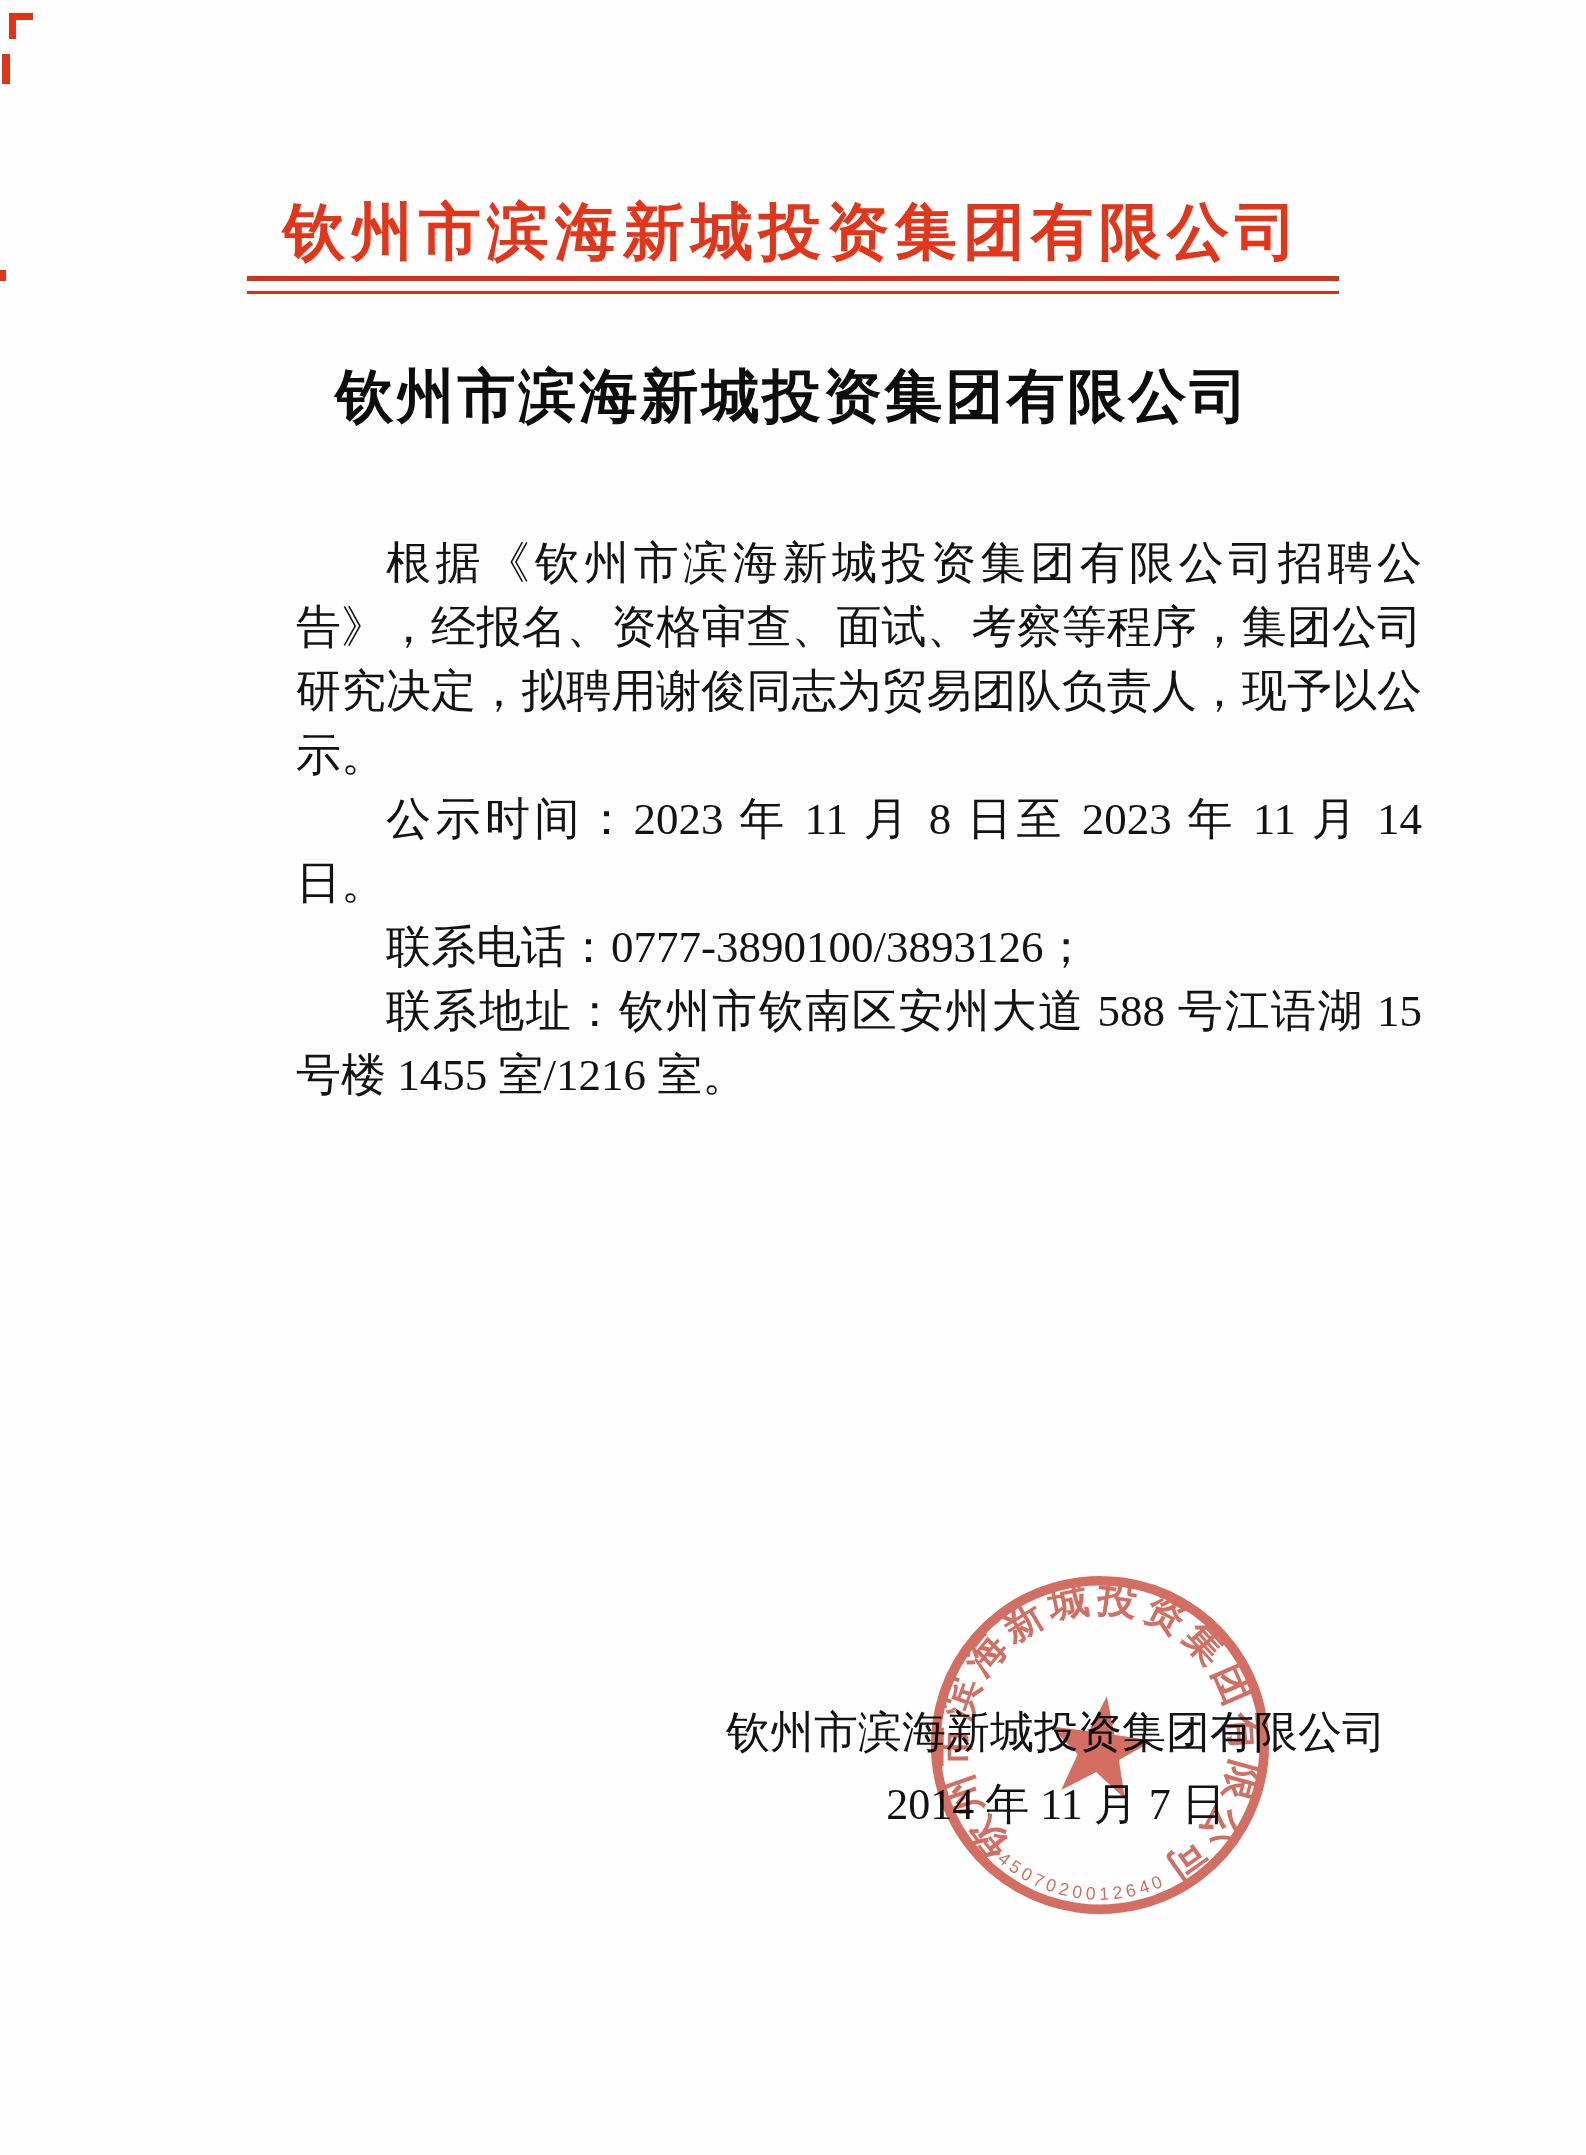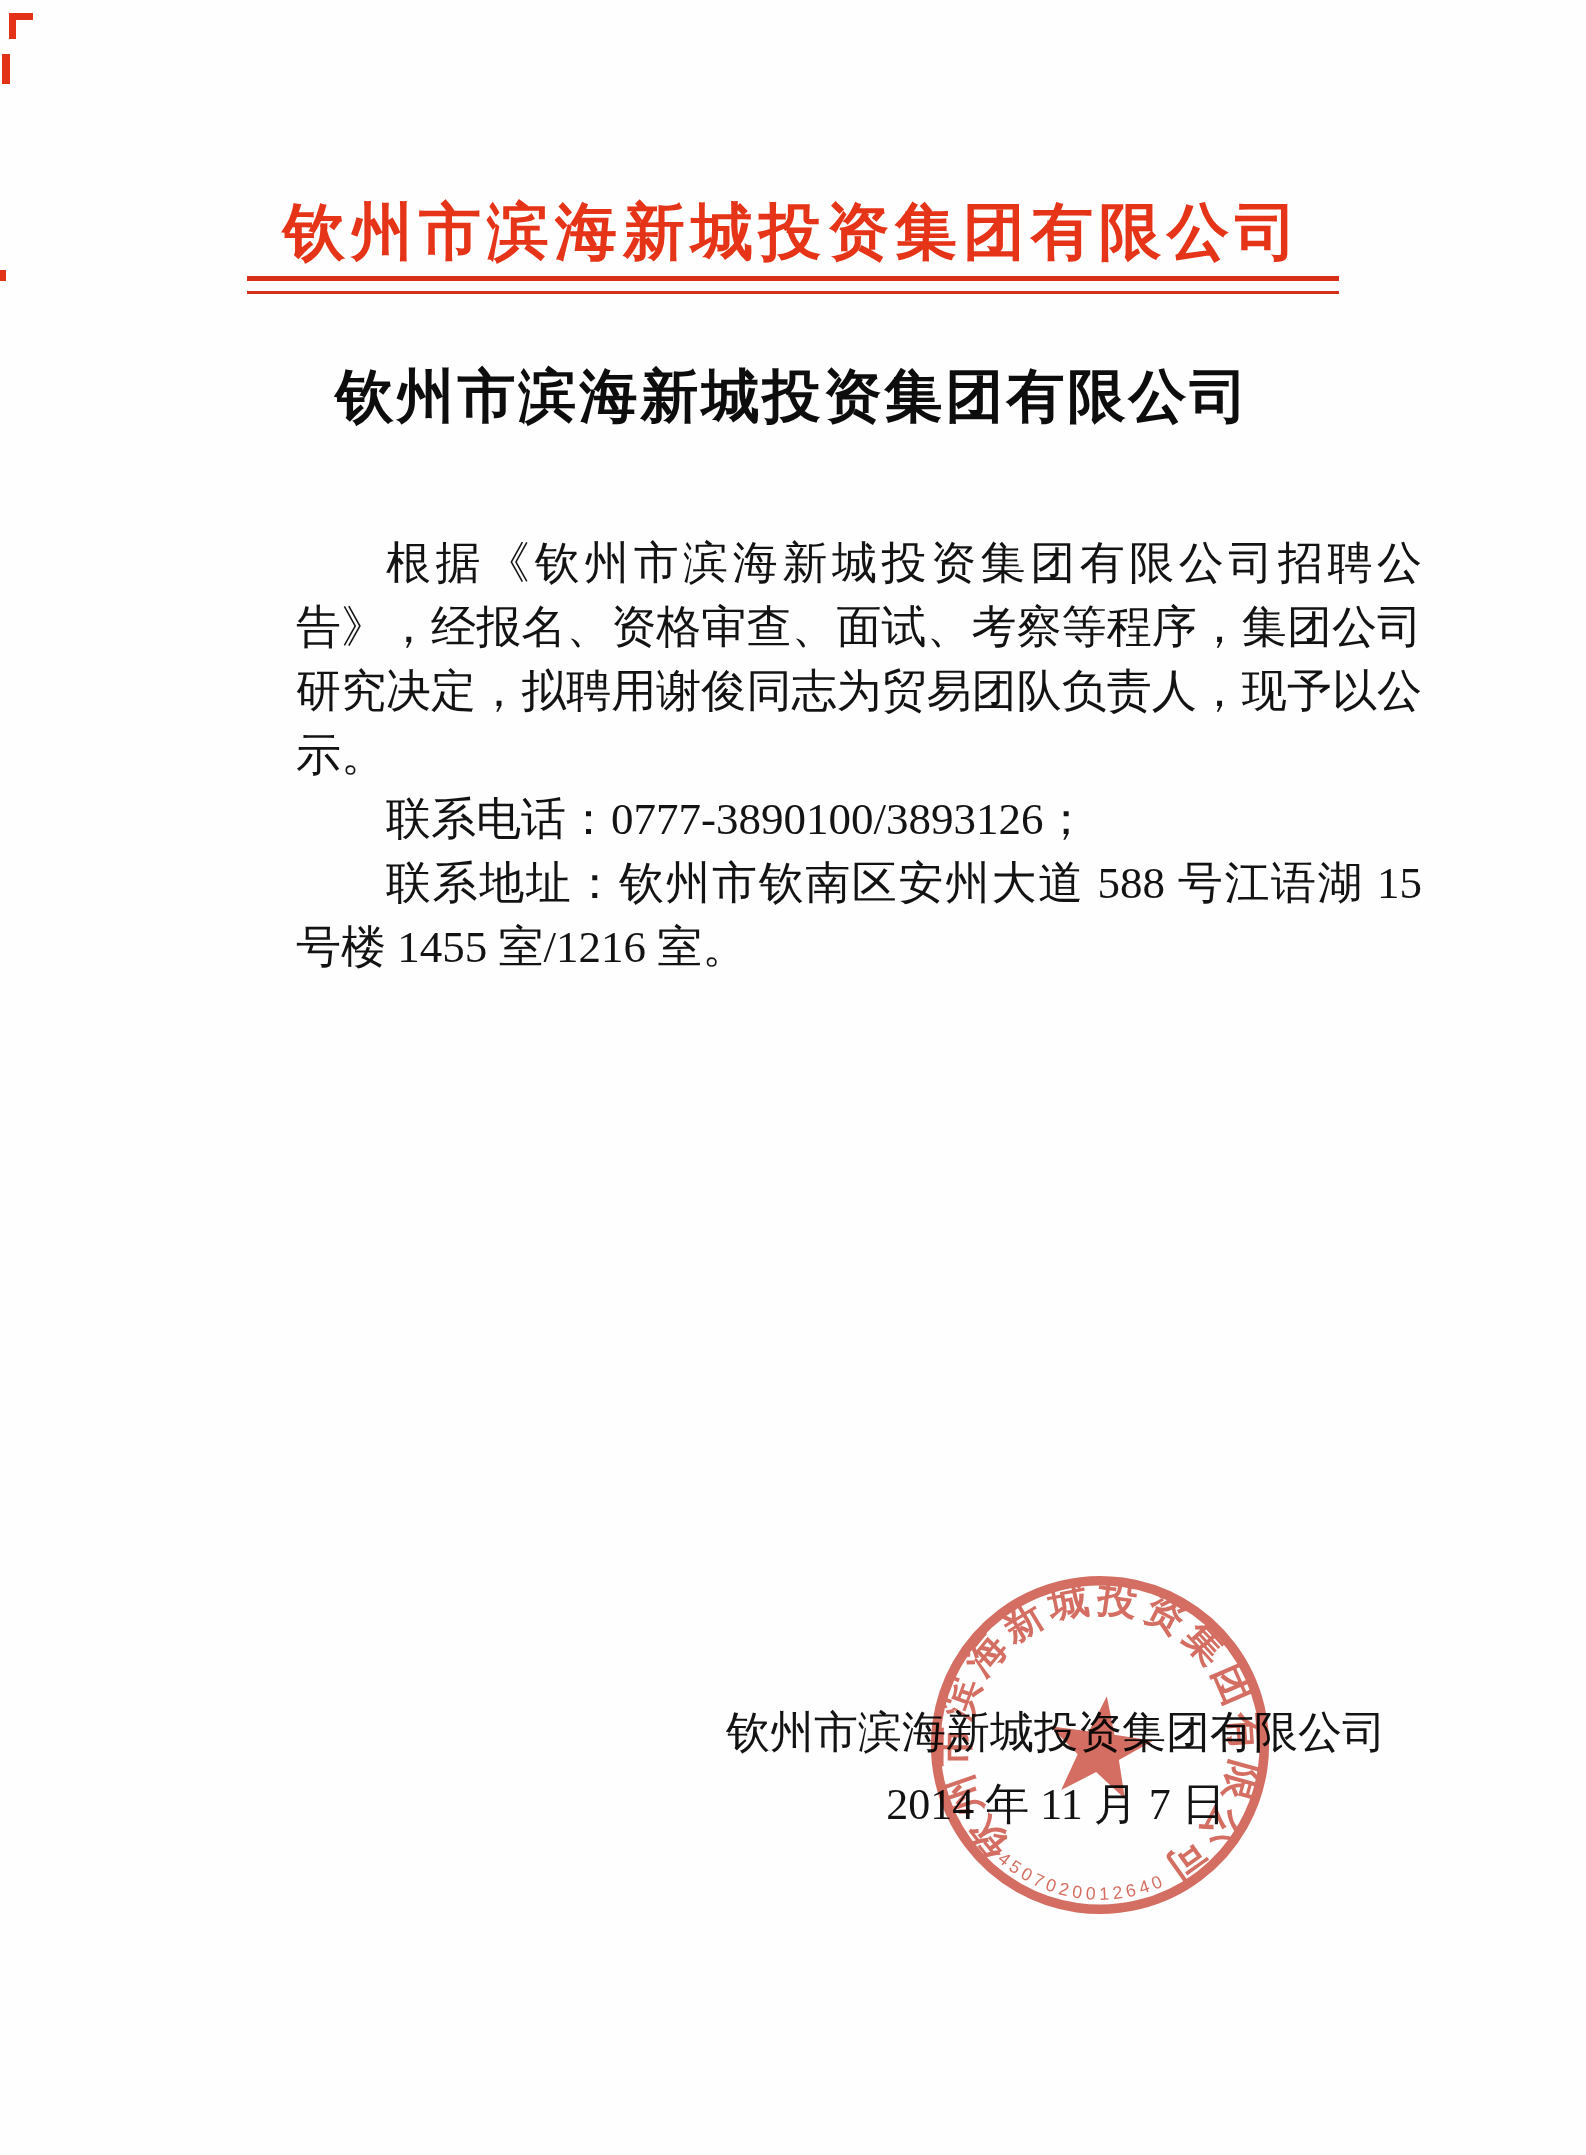--- a/index.html
+++ b/index.html
@@ -87,20 +87,21 @@
 
   <div class="rule rule-thick"></div>
   <div class="rule rule-thin"></div>
 
   <div class="doc-title">
     <div>钦州市滨海新城投资集团有限公司</div>
   </div>
 
   <div class="body-text">
     <p>根据《钦州市滨海新城投资集团有限公司招聘公告》，经报名、资格审查、面试、考察等程序，集团公司研究决定，拟聘用谢俊同志为贸易团队负责人，现予以公示。</p>
+    <p>公示时间：2023 年 11 月 8 日至 2023 年 11 月 14 日。</p>
     <p>联系电话：0777-3890100/3893126；</p>
     <p>联系地址：钦州市钦南区安州大道 588 号江语湖 15 号楼 1455 室/1216 室。</p>
   </div>
 
   <div class="signature">
     <div>钦州市滨海新城投资集团有限公司</div>
     <div>2014 年 11 月 7 日</div>
   </div>
 
   <svg class="seal" viewBox="-130 -130 260 260" xmlns="http://www.w3.org/2000/svg">

